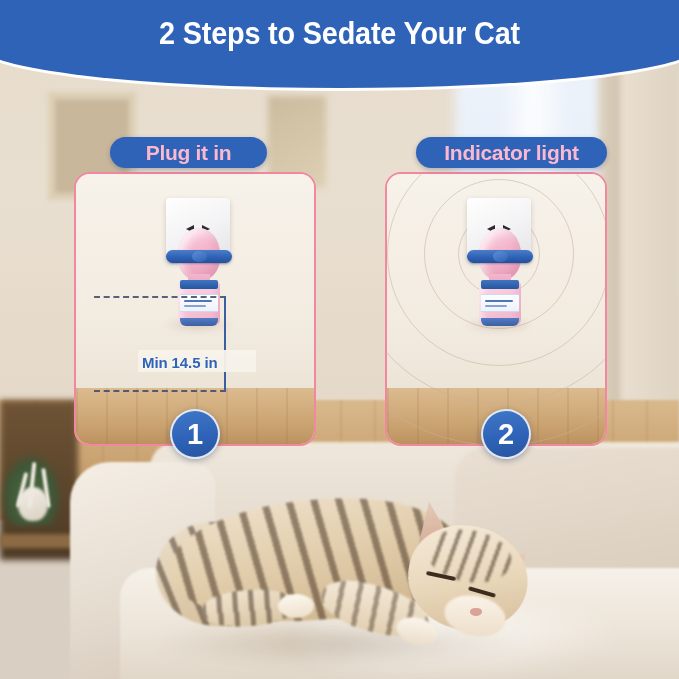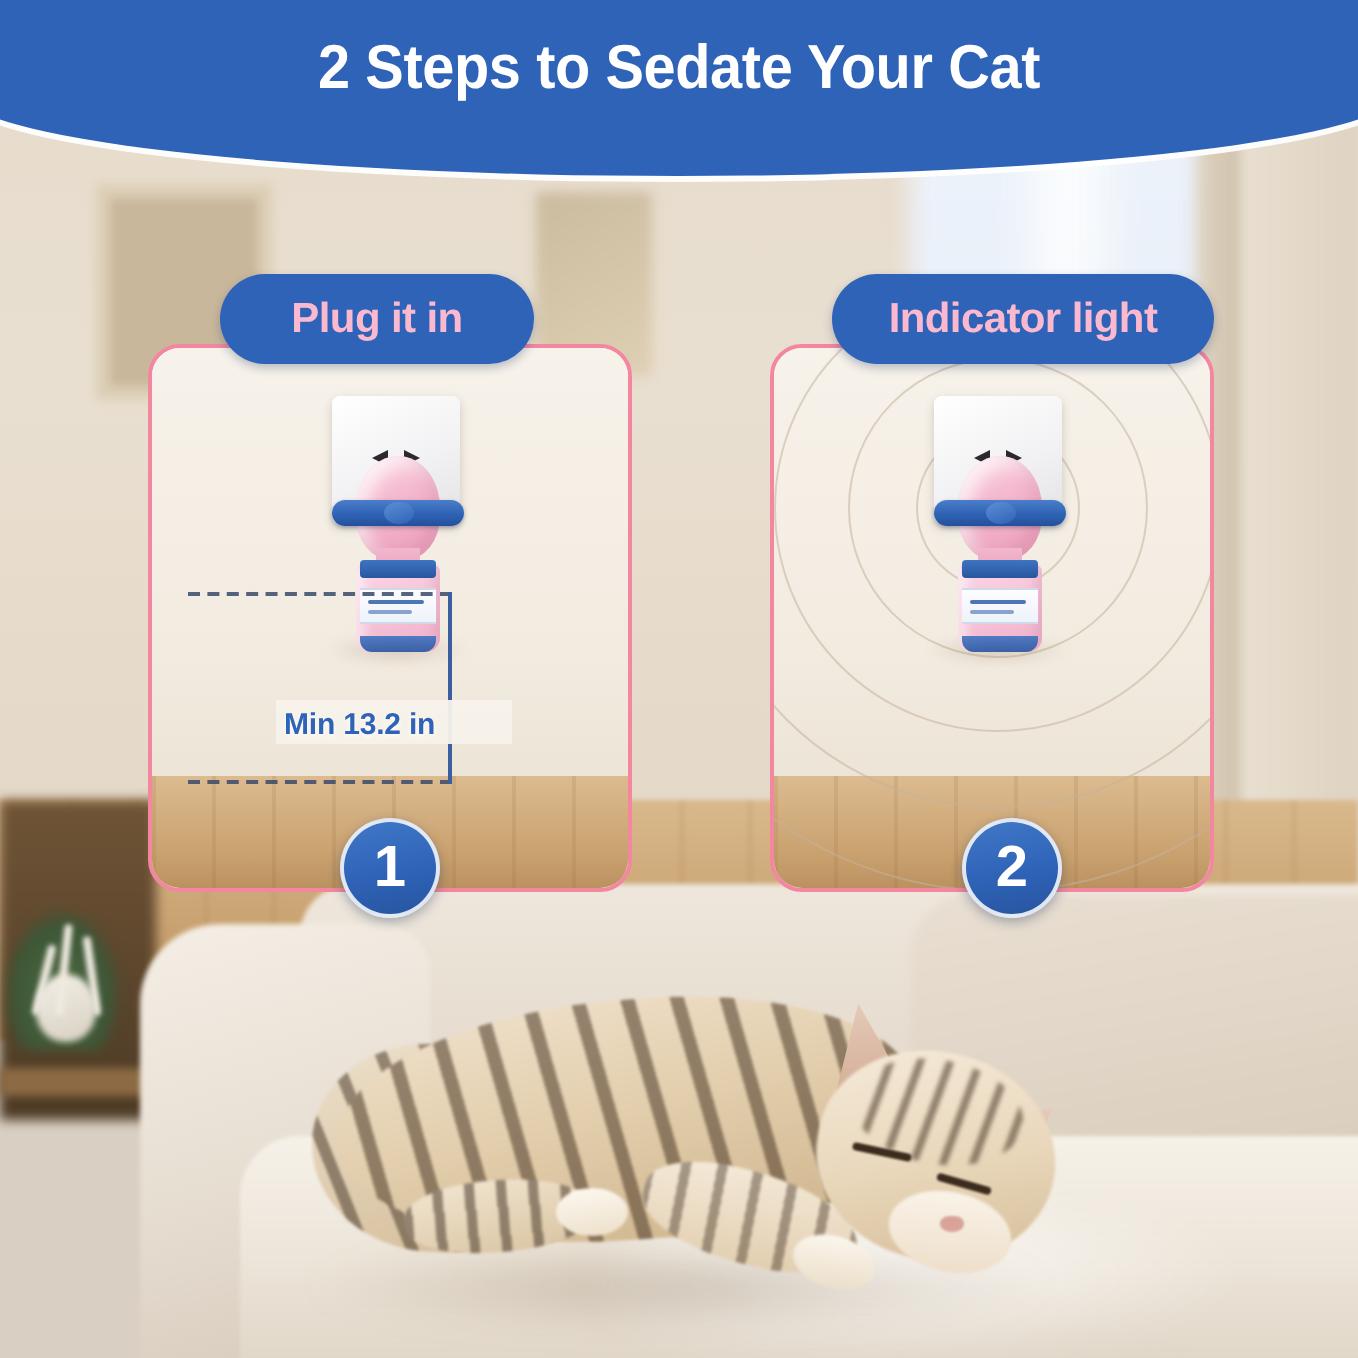--- a/index.html
+++ b/index.html
@@ -380,21 +380,21 @@
   }
   .wave.w1{width:82px;  height:82px;}
   .wave.w2{width:150px; height:150px;}
   .wave.w3{width:224px; height:224px;}
   .wave.w4{width:300px; height:300px;}
   .wave.w5{width:384px; height:384px;}
   .wave.w6{width:470px; height:470px;}
 
   
   .pill {
-    position:absolute; top:137px; height:45px;
+    position:absolute; top:137px; height:31px;
     background:#2f63b8;
     border-radius:23px;
     display:flex; align-items:center; justify-content:center;
     z-index:20;
     box-shadow:0 2px 5px rgba(40,60,110,.3);
   }
   #pill-1 { left:110px; width:157px; }
   #pill-2 { left:416px; width:191px; }
   .pill-text {
     color:#fbb9d0;
@@ -491,21 +491,21 @@
         <div class="label-line-a"></div>
         <div class="label-line-b"></div>
       </div>
       <div class="bottle-base"></div>
     </div>
 
     <div id="dash-top" class="dash-line"></div>
     <div id="dash-bot" class="dash-line"></div>
     <div id="meas-vline"></div>
     <div id="meas-label-bg"></div>
-    <div id="meas-label">Min 13.2 in</div>
+    <div id="meas-label">Min 14.5 in</div>
   </div>
 </div>
 
 <div id="card-2" class="card">
   <div class="card-inner">
     <div class="card-wall"></div>
     <div class="card-floor"></div>
 
     <div class="wave w1" style="left:112px; top:80px;"></div>
     <div class="wave w2" style="left:112px; top:80px;"></div>

